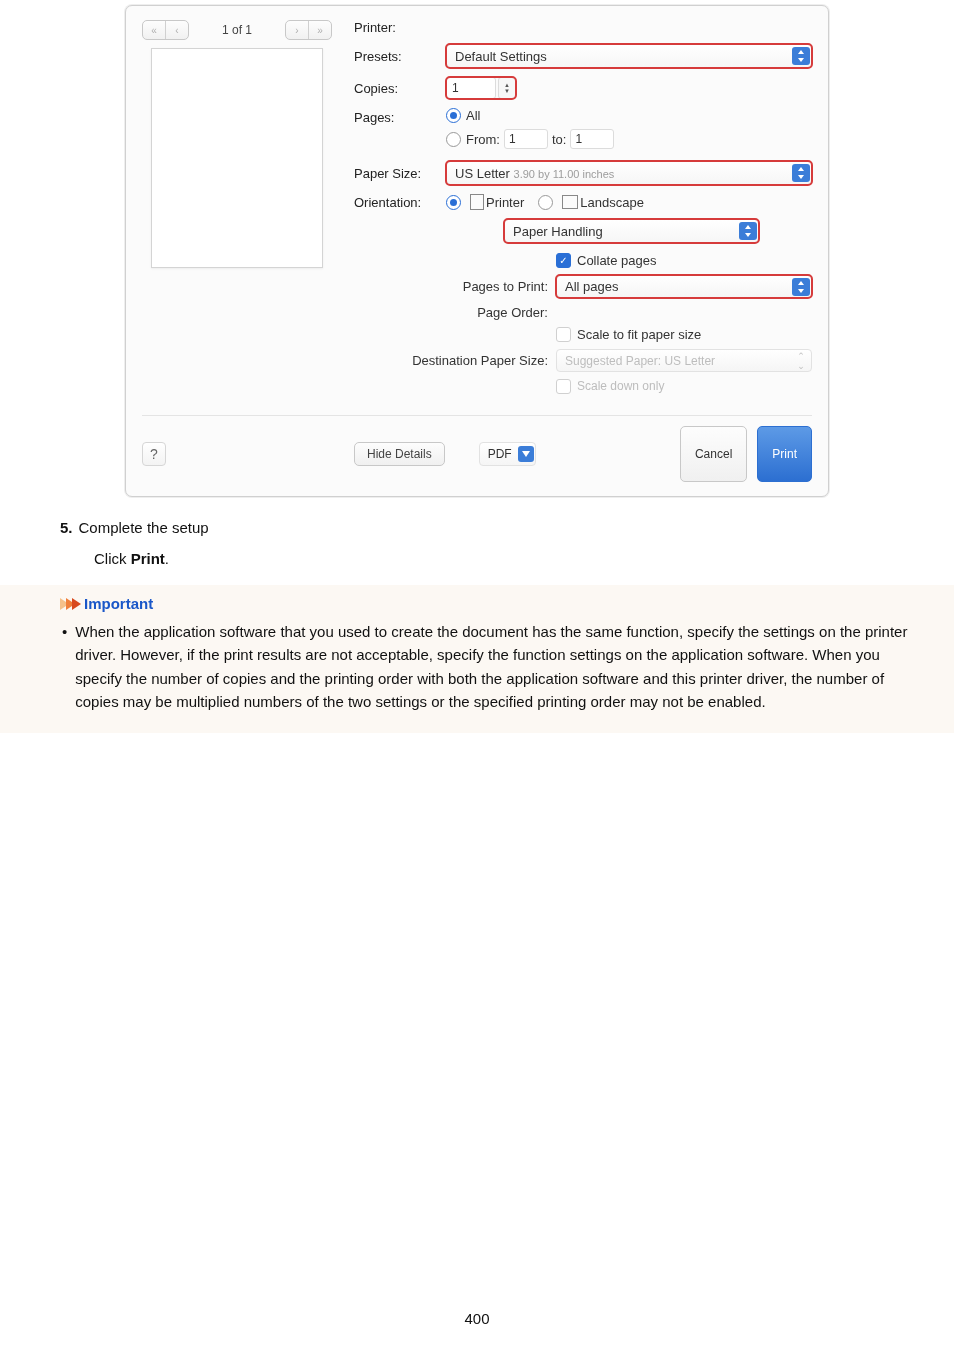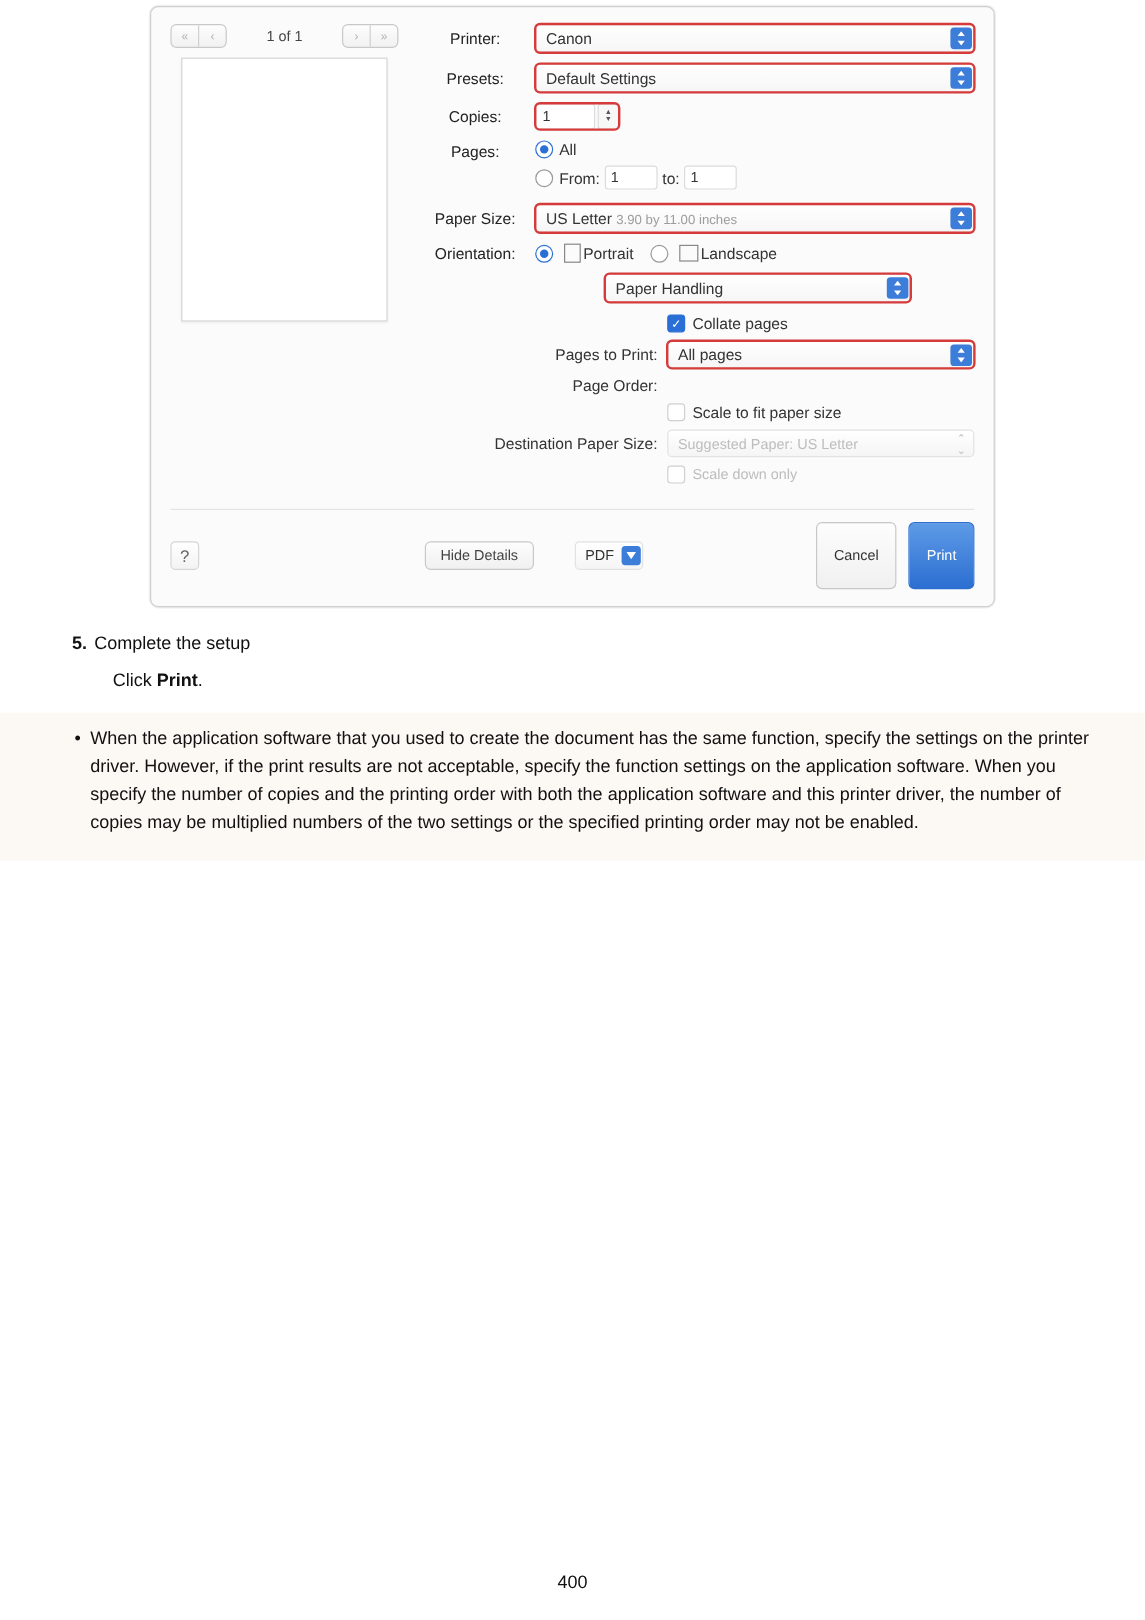--- a/index.html
+++ b/index.html
@@ -8,21 +8,21 @@
   .dlg-body{display:flex}
   .preview{width:190px;flex:0 0 190px}
   .prev-top{display:flex;align-items:center;justify-content:space-between;margin-bottom:8px}
   .navarrow{display:inline-flex;border:1px solid #c8c8c8;border-radius:5px;overflow:hidden;background:linear-gradient(#fdfdfd,#f1f1f1)}
   .navarrow span{width:22px;height:18px;display:flex;align-items:center;justify-content:center;font-size:10px;color:#b0b0b0}
   .navarrow span+span{border-left:1px solid #d0d0d0}
   .pgtxt{font-size:12px;color:#444}
   .thumb{width:170px;height:218px;margin:4px auto 0;border:1px solid #d4d4d4;background:#fff;box-shadow:0 1px 2px rgba(0,0,0,0.06)}
   .right{flex:1;padding-left:22px}
   .frow{display:flex;align-items:center;margin:0 0 9px}
-  .flabel{width:84px;text-align:center;padding-right:8px;color:#222}
+  .flabel{width:84px;text-align:left;padding-right:8px;color:#222}
   .select{flex:1;display:flex;align-items:center;justify-content:space-between;border:1px solid #e3e3e3;border-radius:4px;background:linear-gradient(#fff,#f6f6f6);height:22px;padding:0 1px 0 8px}
   .blue-btn{width:18px;height:18px;border-radius:3px;background:#3b7dd8;display:flex;align-items:center;justify-content:center}
   .hl{outline:2px solid #d63b3b;outline-offset:-1px;border-radius:4px}
   .stepper{display:flex;align-items:center}
   .stepper .inp{width:38px;height:20px;border:1px solid #dcdcdc;border-radius:3px;background:#fff;padding:0 5px;display:flex;align-items:center;font-size:12px}
   .stepper .arrows{margin-left:2px;width:16px;height:20px;border:1px solid #dcdcdc;border-radius:3px;background:#f7f7f7;display:flex;flex-direction:column;align-items:center;justify-content:center;font-size:6px;color:#555}
   .radio{width:13px;height:13px;border:1px solid #999;border-radius:50%;background:#fff;display:inline-flex;align-items:center;justify-content:center;margin-right:5px;flex-shrink:0}
   .radio.selected{border-color:#2a6fd6}
   .radio.selected::after{content:"";width:7px;height:7px;border-radius:50%;background:#2a6fd6}
   .smallinp{width:34px;height:18px;border:1px solid #dcdcdc;border-radius:3px;background:#fff;display:inline-flex;align-items:center;padding:0 4px;font-size:12px;margin:0 4px}
@@ -77,28 +77,20 @@
           <span>›</span>
           <span>»</span>
         </div>
       </div>
       <div class="thumb"></div>
     </div>
 
     <div class="right">
       <div class="frow">
         <div class="flabel">Printer:</div>
-        <div class="select hl">
-          <span>Canon</span>
-          <span class="blue-btn">
-                <svg class="updn-svg" viewBox="0 0 8 12">
-                  <path d="M4 0 L7 4 H1 Z M4 12 L1 8 H7 Z" fill="#fff"></path>
-                </svg>
-              </span>
-        </div>
       </div>
       <div class="frow">
         <div class="flabel">Presets:</div>
         <div class="select hl">
           <span>Default Settings</span>
           <span class="blue-btn">
                 <svg class="updn-svg" viewBox="0 0 8 12">
                   <path d="M4 0 L7 4 H1 Z M4 12 L1 8 H7 Z" fill="#fff"></path>
                 </svg>
               </span>
@@ -140,21 +132,21 @@
                 </svg>
               </span>
         </div>
       </div>
       <div class="frow">
         <div class="flabel">Orientation:</div>
         <div style="display:flex;align-items:center">
           <span style="display:flex;align-items:center;margin-right:14px">
             <span class="radio selected"></span>
             <span class="oricon"></span>
-            <span>Portrait</span>
+            <span>Printer</span>
           </span>
           <span style="display:flex;align-items:center">
             <span class="radio"></span>
             <span class="oricon land"></span>
             <span>Landscape</span>
           </span>
         </div>
       </div>
 
       <div class="select hl sect-sel">
@@ -233,20 +225,28 @@
   <div class="step">
     <span class="step-num">5.</span>
     <span class="step-title">Complete the setup</span>
   </div>
   <div class="click-line">
     <span>Click </span><b>Print</b><span>.</span>
   </div>
 </div>
 
 <div class="important-wrap">
+  <div class="important-head">
+    <span class="arrows3">
+      <span style="border-left-color:#f5c089"></span>
+      <span style="border-left-color:#ef7f3a"></span>
+      <span style="border-left-color:#d84a1e"></span>
+    </span>
+    <span>Important</span>
+  </div>
   <div class="bullet-row">
     <span class="dot">•</span>
     <span>When the application software that you used to create the document has the same function, specify the settings on the printer driver. However, if the print results are not acceptable, specify the function settings on the application software. When you specify the number of copies and the printing order with both the application software and this printer driver, the number of copies may be multiplied numbers of the two settings or the specified printing order may not be enabled.</span>
   </div>
 </div>
 
 <div class="pgnum">400</div>
 
 </div>
 

